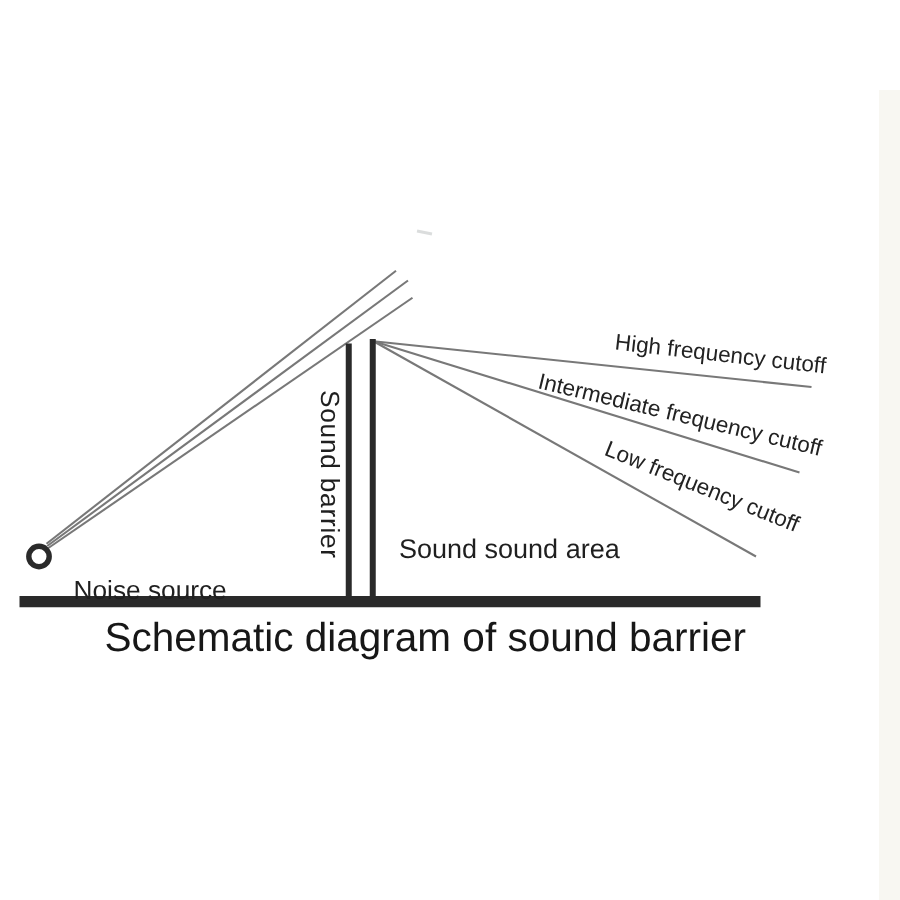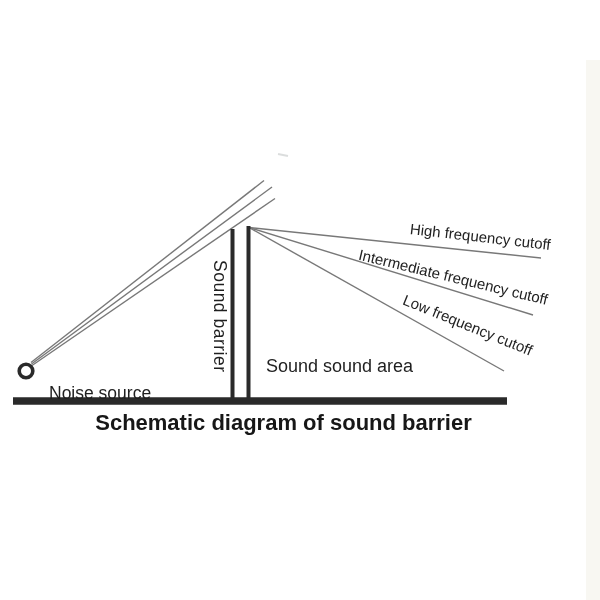--- a/index.html
+++ b/index.html
@@ -44,22 +44,22 @@
     transform-origin:0 0;
     white-space:nowrap;
   }
   .freq-high{left:411px;top:220px;transform:rotate(6.5deg);}
   .freq-mid{left:361px;top:246px;transform:rotate(13.5deg);}
   .freq-low{left:407px;top:291px;transform:rotate(22deg);}
   .caption{
     position:absolute;
     left:0;top:410px;width:567px;
     text-align:center;
-    font-size:22px;
-    font-weight:bold;
+    font-size:27px;
+    font-weight:normal;
     color:#171717;
   }
   .edge-tint{
     position:absolute;
     right:0;top:60px;width:14px;height:540px;
     background:#f5f3ec;opacity:0.7;
   }
 </style>
 </head>
 <body>

